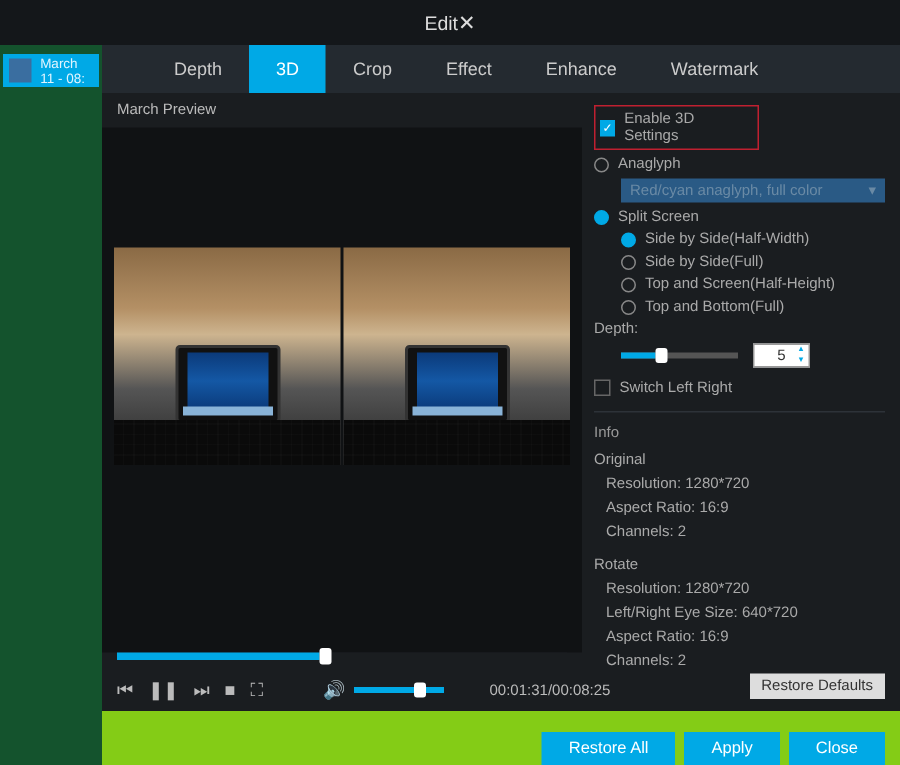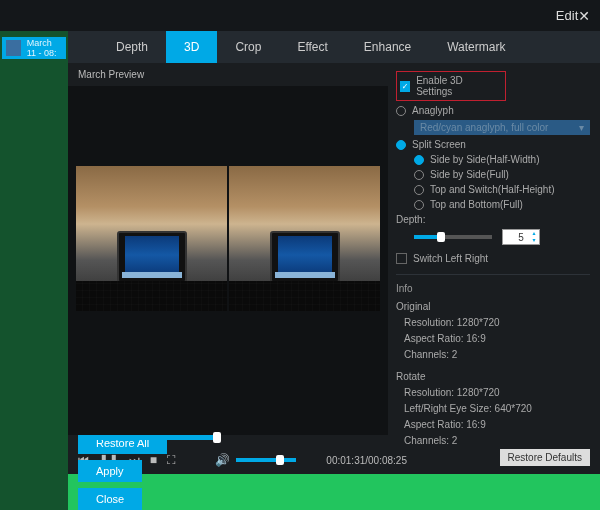--- a/index.html
+++ b/index.html
@@ -1,18 +1,18 @@
 <!DOCTYPE html>
 <html><head>
 <meta charset="utf-8">
 <style>
 * { margin: 0; padding: 0; box-sizing: border-box; }
 body { font-family: "Segoe UI", Arial, sans-serif; font-size: 11px; background: #fff; width: 600px; height: 510px; overflow: hidden; color: #aaa; }
 .window { width: 600px; height: 510px; background: #1a1d20; display: flex; flex-direction: column; }
-.titlebar { height: 32px; background: #14171a; display: flex; align-items: center; justify-content: flex-end; padding: 0 10px; color: #ddd; font-size: 13px; }
+.titlebar { height: 32px; background: #14171a; display: flex; align-items: center; justify-content: center; padding: 0 10px; color: #ddd; font-size: 13px; }
 .close-btn { cursor: pointer; font-size: 14px; color: #ddd; }
 .body { flex: 1; display: flex; }
 .sidebar { width: 90px; background: #14532d; padding-top: 4px; }
 .thumb { height: 22px; background: #00a9e6; margin: 2px 2px 6px 2px; display: flex; align-items: center; padding: 0 4px; font-size: 9px; color: #e0f5ff; }
 .thumb-date { margin-left: 6px; }
 .thumb-img { width: 24px; height: 16px; background: #3a6ea0; }
 .main { flex: 1; display: flex; flex-direction: column; }
 .tabs { height: 32px; display: flex; align-items: stretch; padding-left: 30px; background: #242a30; }
 .tab { padding: 0 18px; display: flex; align-items: center; color: #ccc; font-size: 12px; cursor: pointer; }
 .tab.active { background: #00a9e6; color: #fff; }
@@ -48,21 +48,21 @@
 .slider-track { width: 78px; height: 4px; background: #555; position: relative; }
 .slider-fill { position: absolute; left: 0; top: 0; bottom: 0; width: 30%; background: #00a9e6; }
 .slider-handle { position: absolute; left: 30%; top: -3px; width: 8px; height: 10px; background: #fff; border-radius: 2px; }
 .num-input { width: 38px; height: 16px; background: #fff; color: #333; display: flex; align-items: center; justify-content: center; border: 1px solid #999; position: relative; }
 .spin { position: absolute; right: 1px; top: 0; bottom: 0; width: 8px; display: flex; flex-direction: column; }
 .spin span { flex:1; font-size: 6px; color: #00a9e6; text-align: center; line-height: 7px; }
 .hr { height: 1px; background: #2d3238; margin: 10px 0 6px 0; }
 .info-block { line-height: 1.6; }
 .info-title { color: #999; margin-bottom: 2px; }
 .restore-def { align-self: flex-end; margin-top: auto; background: #ddd; color: #333; padding: 3px 8px; font-size: 10px; cursor: pointer; }
-.footer { height: 36px; background: #22c55e; display: flex; justify-content: flex-end; align-items: flex-start; gap: 6px; padding: 0 10px; flex-direction: column; }
+.footer { height: 36px; background: #84cc16; display: flex; justify-content: flex-end; align-items: flex-end; gap: 6px; padding: 0 10px; }
 .btn { background: #00a9e6; color: #fff; padding: 5px 18px; font-size: 11px; cursor: pointer; }
 </style>
 </head>
 <body>
 
 <div class="window">
   <div class="titlebar">
     <span>Edit</span>
     <span class="close-btn">✕</span>
   </div>
@@ -144,21 +144,21 @@
           <div class="row sub">
               <span class="radio filled"></span>
               <span>Side by Side(Half-Width)</span>
             </div>
           <div class="row sub">
               <span class="radio"></span>
               <span>Side by Side(Full)</span>
             </div>
           <div class="row sub">
               <span class="radio"></span>
-              <span>Top and Switch(Half-Height)</span>
+              <span>Top and Screen(Half-Height)</span>
             </div>
           <div class="row sub">
               <span class="radio"></span>
               <span>Top and Bottom(Full)</span>
             </div>
           <div class="row">Depth:</div>
           <div class="depth-slider">
             <div class="slider-track">
                 <div class="slider-fill"></div>
                 <div class="slider-handle"></div>

